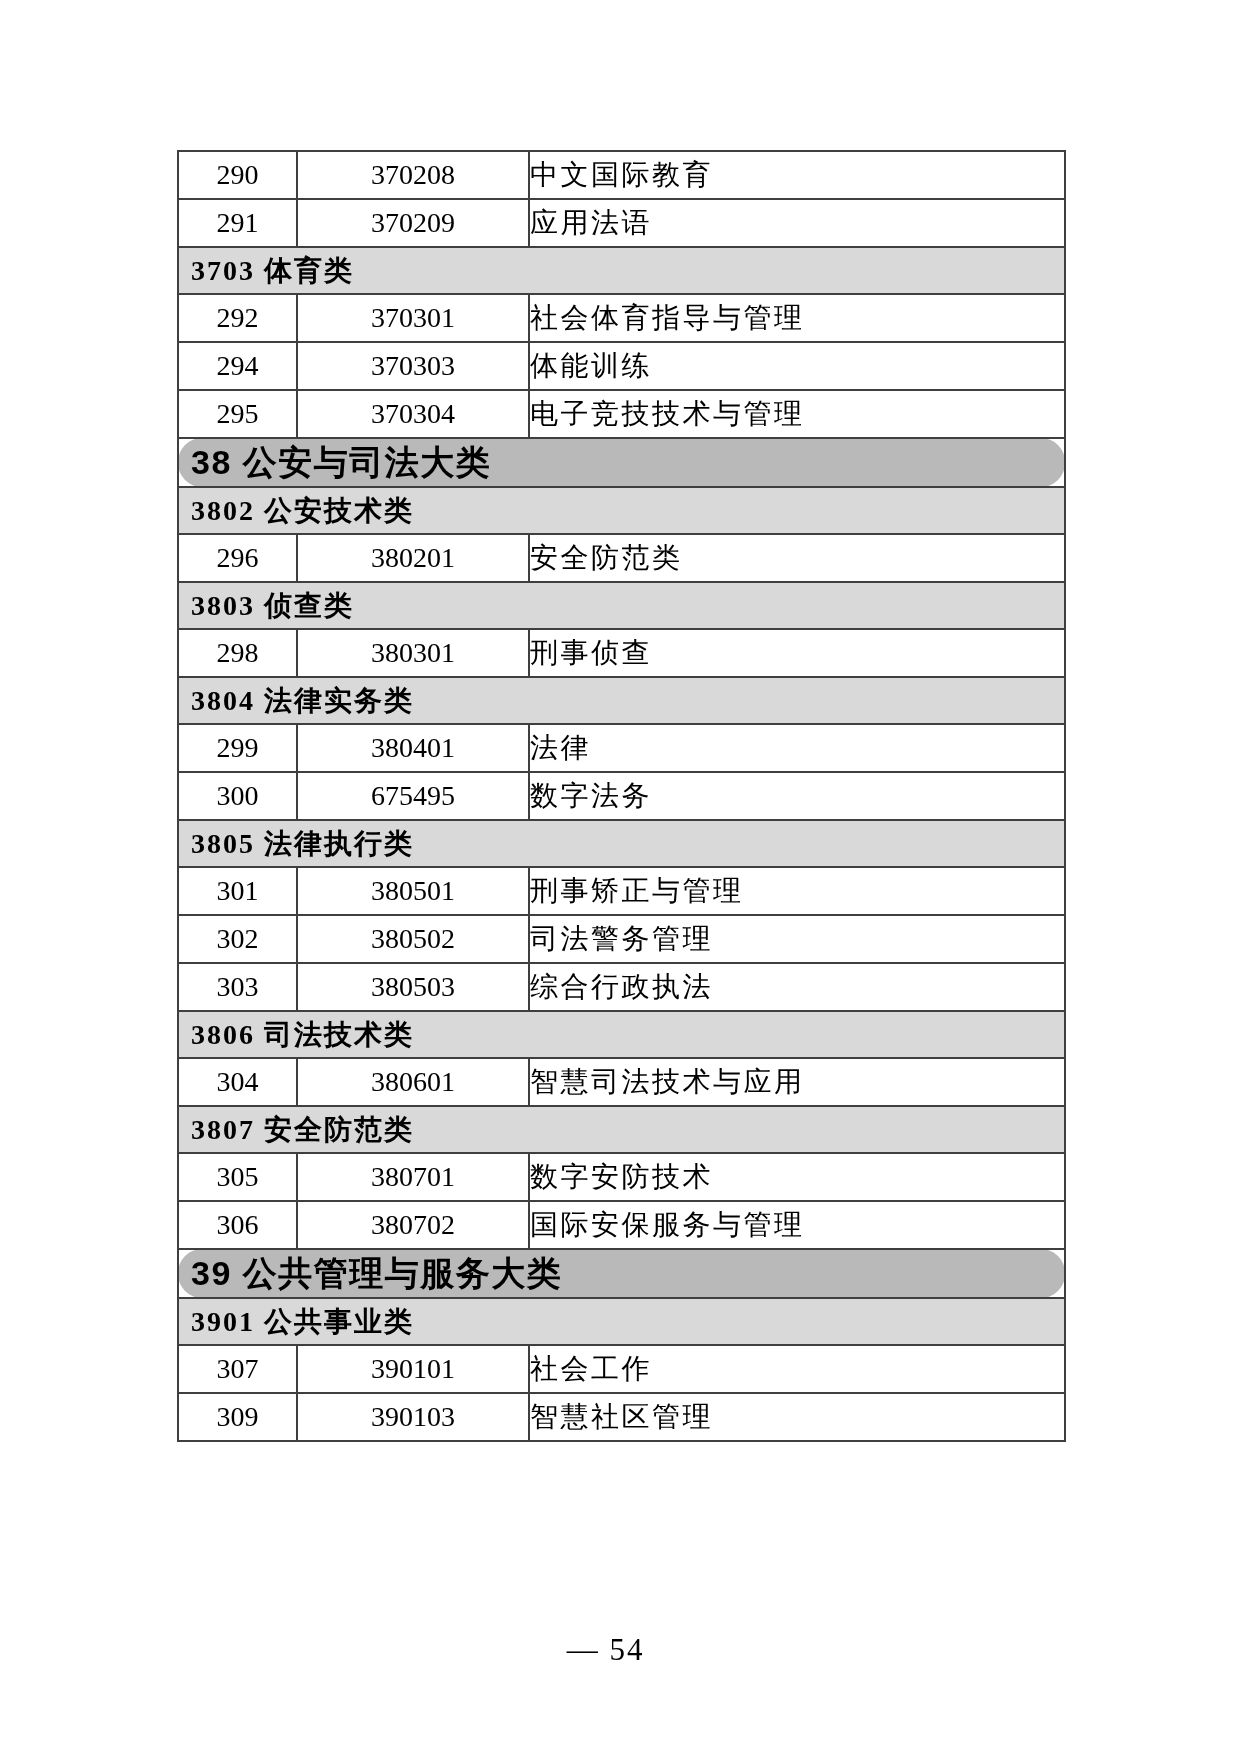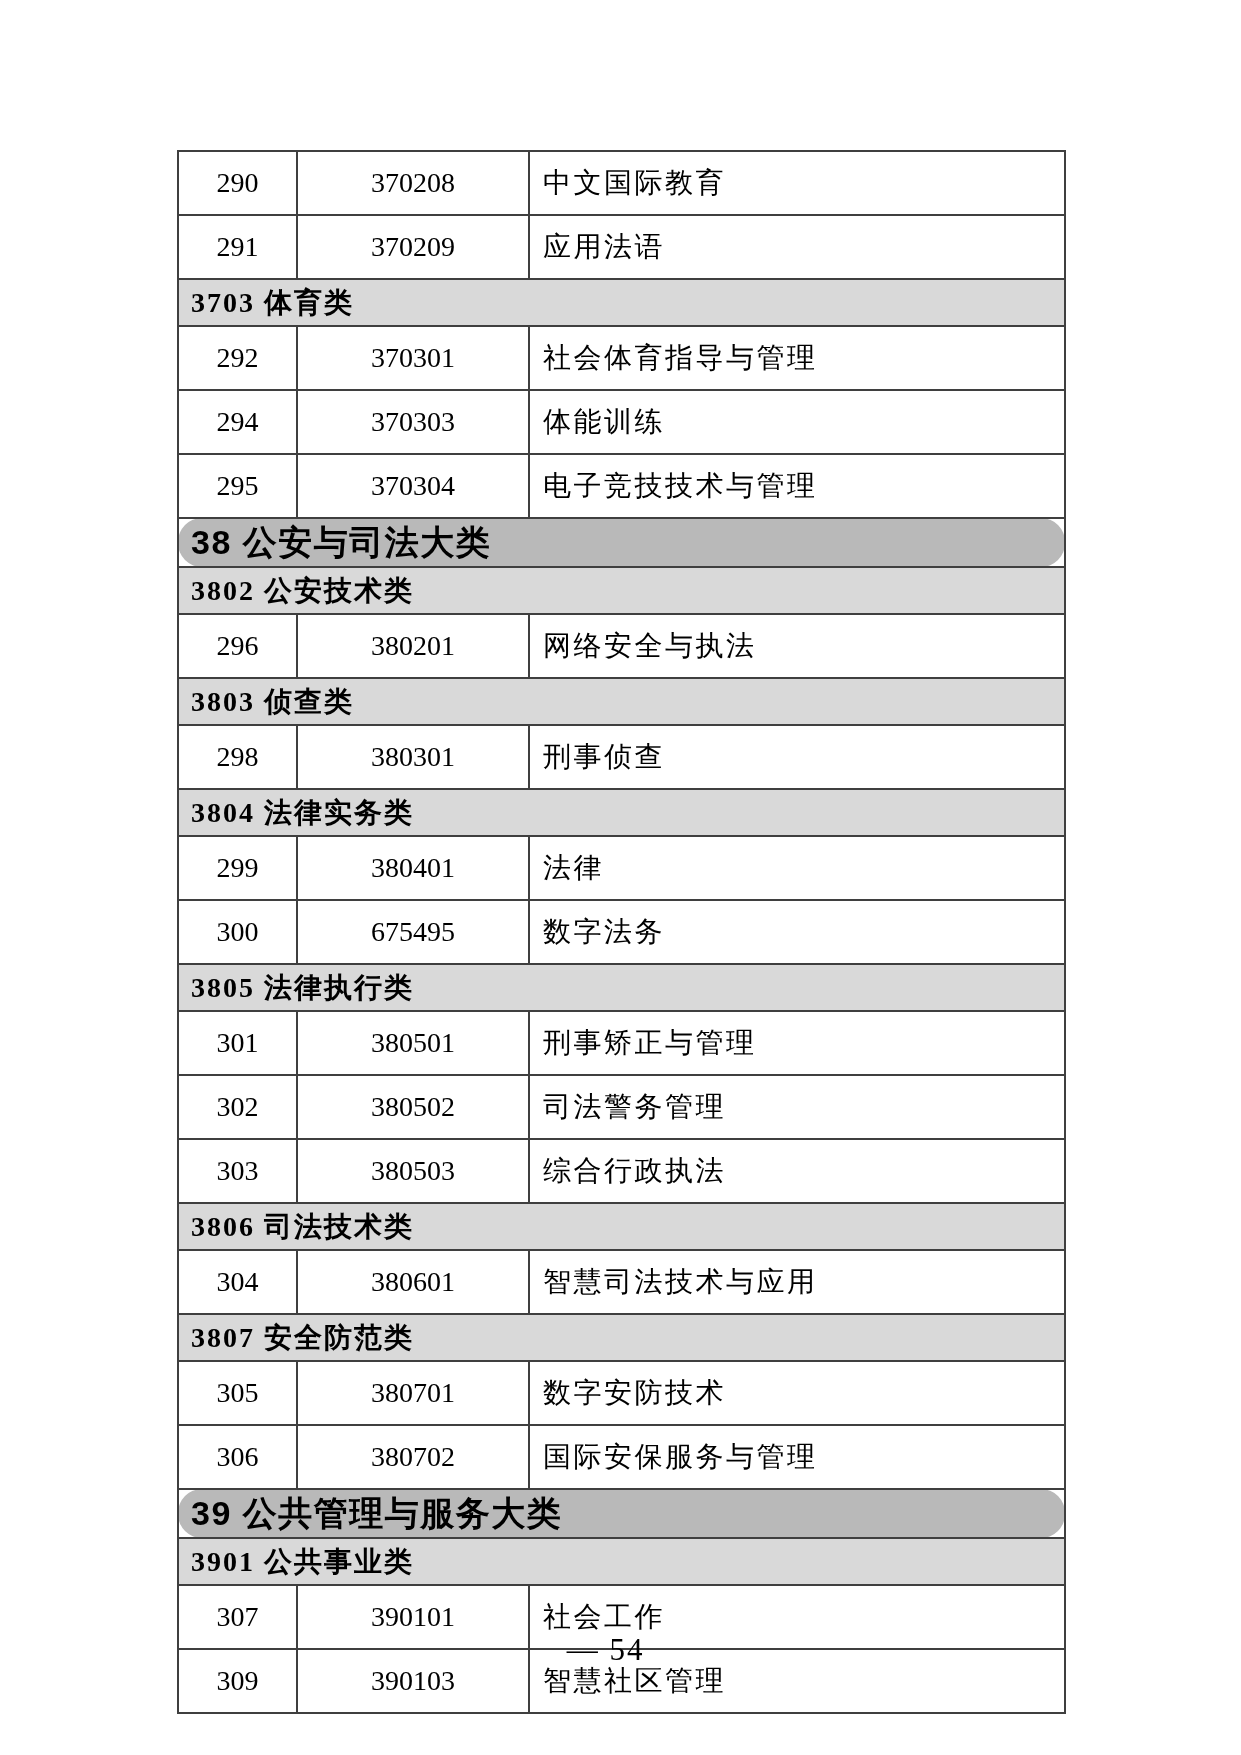--- a/index.html
+++ b/index.html
@@ -29,32 +29,31 @@
     border: 2px solid #3f3f3f;
     padding: 0;
     vertical-align: middle;
     overflow: hidden;
     white-space: nowrap;
   }
   col.c1 { width: 119px; }
   col.c2 { width: 232px; }
   col.c3 { width: 536px; }
 
-  tr.data { height: 64px; border-radius: 22px; }
+  tr.data { height: 48px; border-radius: 22px; }
   tr.data td {
     font-size: 28px;
     background: #ffffff;
   }
   tr.data td.cell-seq,
   tr.data td.cell-code {
     text-align: center;
   }
   tr.data td.cell-name {
     text-align: left;
-    padding-left: 13px;
     letter-spacing: 2.5px;
   }
 
   tr.category { height: 47px; }
   tr.category td {
     background: #d9d9d9;
     font-weight: bold;
     font-size: 28px;
     text-align: left;
     padding-left: 12px;
@@ -130,21 +129,21 @@
         </tr>
         <tr class="major">
           <td colspan="3">38 公安与司法大类</td>
         </tr>
         <tr class="category">
           <td colspan="3">3802 公安技术类</td>
         </tr>
         <tr class="data">
           <td class="cell-seq">296</td>
           <td class="cell-code">380201</td>
-          <td class="cell-name">网络安全与执法</td>
+          <td class="cell-name">安全防范类</td>
         </tr>
         <tr class="category">
           <td colspan="3">3803 侦查类</td>
         </tr>
         <tr class="data">
           <td class="cell-seq">298</td>
           <td class="cell-code">380301</td>
           <td class="cell-name">刑事侦查</td>
         </tr>
         <tr class="category">

